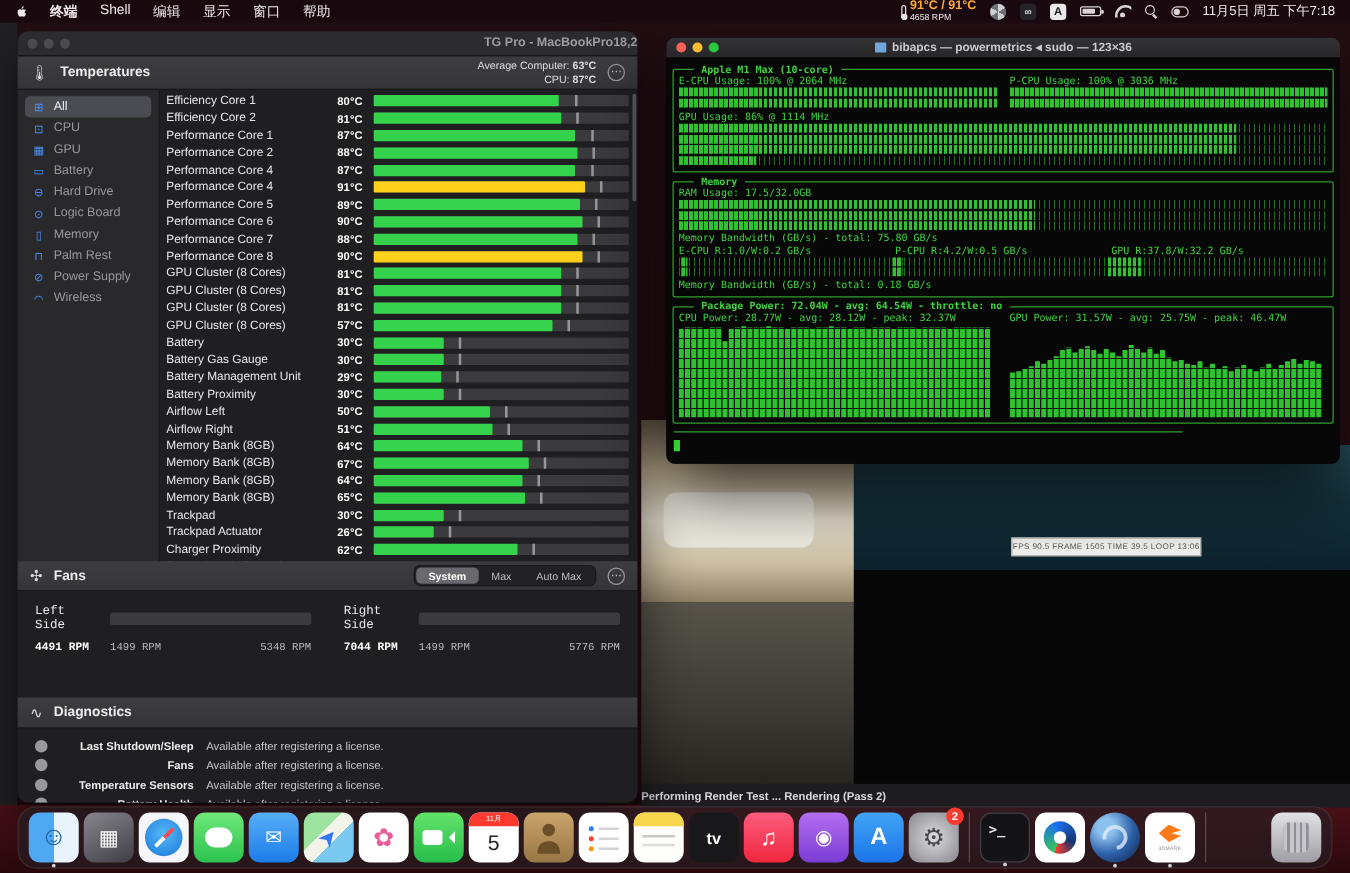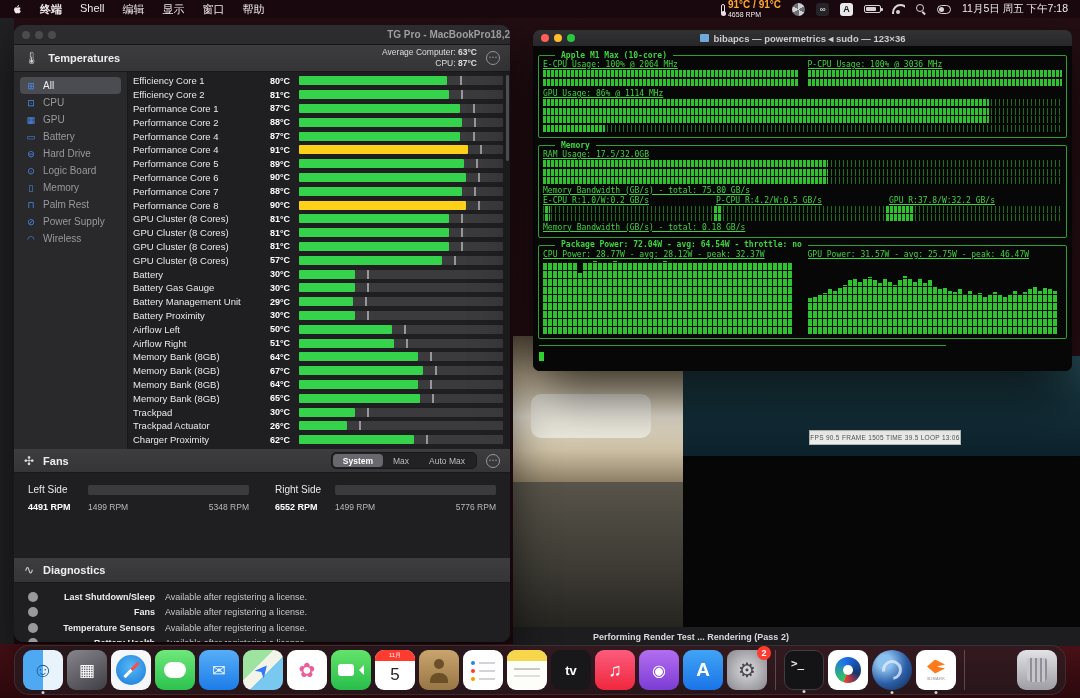--- a/index.html
+++ b/index.html
@@ -9,21 +9,21 @@
   
   .bg-room { position:absolute; left:513px; top:336px; width:180px; height:146px;
     background:linear-gradient(180deg,#6d5f4c 0%,#c2b294 26%,#e9e3d4 55%,#cfc2a6 78%,#8d7f66 100%); }
   .bg-room::after{content:"";position:absolute;left:18px;top:58px;width:120px;height:44px;border-radius:10px;background:#f2efe6;opacity:.9;}
   .bg-room2 { position:absolute; left:513px; top:482px; width:172px; height:146px;
     background:linear-gradient(180deg,#58544a 0%,#3c3a33 60%,#26241f 100%); }
   .bg-sea { position:absolute; left:683px; top:356px; width:397px; height:100px;
     background:linear-gradient(180deg,#28505c 0%,#16333d 45%,#0c222c 100%); }
   .bg-render { position:absolute; left:683px; top:456px; width:397px; height:172px; background:#060606; }
   .bg-renderbar { position:absolute; left:513px; top:627px; width:567px; height:19px; background:#1d1d1f; display:flex; align-items:center; }
-  .render-status { padding-left:80px; font-size:9px; font-weight:bold; color:#d9d9de; }
+  .render-status { font-size:9px; font-weight:bold; color:#d9d9de; }
   .fps-overlay { position:absolute; left:809px; top:430px; width:152px; height:15px; background:#f3f3f1; border:1px solid #b9b9b4;
     display:flex; align-items:center; justify-content:center; }
   .fps-text { font-size:6.5px; color:#55554f; letter-spacing:.3px; white-space:nowrap; }
   .edge-strip { position:absolute; left:0; top:18px; width:14px; height:628px; background:#212124; }
   .bottom-red { position:absolute; left:0; top:644px; width:1080px; height:54px; background:linear-gradient(180deg,#4a1118,#2a080c); }
 
   
   .menubar { position:absolute; inset:0 0 auto 0; height:18px; background:rgba(24,10,15,.94); display:flex; align-items:center;
     padding:0 12px; color:#efe9ec; font-size:11px; z-index:50; }
   .apple-logo { width:11px; height:11px; margin-right:8px; }
@@ -79,21 +79,21 @@
   .sbar { width:204px; height:9px; background:#3b3b3e; border-radius:1px; position:relative; }
   .sbar .fill { position:absolute; left:0; top:0; bottom:0; border-radius:1px; }
   .fill.green { background:#35d24b; } .fill.yellow { background:#fdd019; }
   .sbar .tick { position:absolute; top:0; bottom:0; width:2px; background:#96969b; }
   .list-scrollbar { position:absolute; right:1px; top:3px; width:3px; height:86px; border-radius:2px; background:#58585c; }
   .fans-header { height:24px; }
   .seg { margin-left:auto; display:flex; background:#222224; border:1px solid #19191b; border-radius:5px; padding:1px; }
   .seg-item { font-size:8.5px; color:#bcbcc1; padding:1.5px 10px; border-radius:4px; }
   .seg-item.on { background:#68686e; color:#fff; font-weight:bold; }
   .fans-body { flex:0 0 85px; background:#1f1f21; display:flex; gap:26px; padding:11px 14px 0; }
-  .fan { flex:1; }
+  .fan { flex:1;font-family:Liberation Mono, monospace; }
   .fan-row1 { display:flex; align-items:center; gap:10px; }
   .fan-label { width:50px; font-size:10px; color:#e9e9ed; }
   .fan-bar { flex:1; height:10px; background:#3b3b3e; border-radius:2px; overflow:hidden; }
   .fan-fill { height:100%; background:#f7ce2e; }
   .fan-row2 { display:flex; align-items:baseline; margin-top:7px; }
   .fan-cur { width:60px; font-size:9px; font-weight:bold; color:#fff; }
   .fan-min { font-size:8.5px; color:#b9b9be; }
   .fan-max { margin-left:auto; font-size:8.5px; color:#b9b9be; }
   .diag-header { height:25px; }
   .diag-body { flex:1; background:#1f1f21; padding-top:6px; }
@@ -109,21 +109,21 @@
   .tl-active { position:absolute; left:8px; display:flex; gap:5px; }
   .tl-active i { width:8px; height:8px; border-radius:50%; }
   .tl-red{background:#ff5f57;} .tl-yel{background:#febc2e;} .tl-grn{background:#28c840;}
   .term-title { display:flex; align-items:center; gap:5px; font-size:9.5px; font-weight:bold; color:#cbcbd0; font-family:"Liberation Sans",sans-serif; }
   .doc-icon { width:9px; height:8px; background:#6fa8dc; border-radius:1px; }
   .term-body { position:absolute; top:16px; left:0; right:0; bottom:0; background:#070707; padding:2px 5px; color:#2fd02f; }
   .tbox { border:1px solid #2f9e2f; border-radius:2px; position:relative; margin-top:7px; padding:4px 4px 4px; }
   .tbox-title { position:absolute; top:-5.5px; left:16px; background:#070707; padding:0 6px; font-size:8px; font-weight:bold; color:#3fd33f; white-space:nowrap; }
   .trow2 { display:flex; gap:10px; }
   .tcol { flex:1; min-width:0; }
-  .tlabel { font-size:8px; height:10px; line-height:10px; color:#3fd33f; white-space:nowrap; overflow:hidden;text-decoration:underline; }
+  .tlabel { font-size:8px; height:10px; line-height:10px; color:#3fd33f; white-space:nowrap; overflow:hidden; }
   .blockbar { height:7px; margin-bottom:1.5px; position:relative;
     background:repeating-linear-gradient(90deg,#1c6e1c 0 1px,transparent 1px 4px); }
   .blockbar .bf { position:absolute; left:0; top:0; bottom:0;
     background:repeating-linear-gradient(90deg,#2ec22e 0 3px,#0a120a 3px 4px); }
   .bwseg { position:absolute; top:0; bottom:0; background:repeating-linear-gradient(90deg,#2ec22e 0 3px,#0a120a 3px 4px); }
   .chart { height:74px; display:flex; align-items:flex-end; gap:1px; overflow:hidden; }
   .cb { width:4px; background:repeating-linear-gradient(0deg,#2ec22e 0 7px,#0c150c 7px 8px); }
   .term-bottomline { margin:6px 0 0 1px; width:77%; border-top:1px solid #2f9e2f; }
   .term-cursor { width:5px; height:9px; background:#2fd02f; margin:6px 0 0 1px; }
 
@@ -543,21 +543,21 @@
         <span class="fan-min">1499 RPM</span>
         <span class="fan-max">5348 RPM</span>
       </div>
     </div>
     <div class="fan">
       <div class="fan-row1">
         <span class="fan-label">Right Side</span>
         <span class="fan-bar"><span class="fan-fill" id="fanfill-r" style="width: 77.8%;"></span></span>
       </div>
       <div class="fan-row2">
-        <span class="fan-cur">6552 RPM</span>
+        <span class="fan-cur">7044 RPM</span>
         <span class="fan-min">1499 RPM</span>
         <span class="fan-max">5776 RPM</span>
       </div>
     </div>
   </div>
 
   <div class="sec-header diag-header">
     <span class="hdr-icon">∿</span>
     <span class="sec-title">Diagnostics</span>
   </div>

